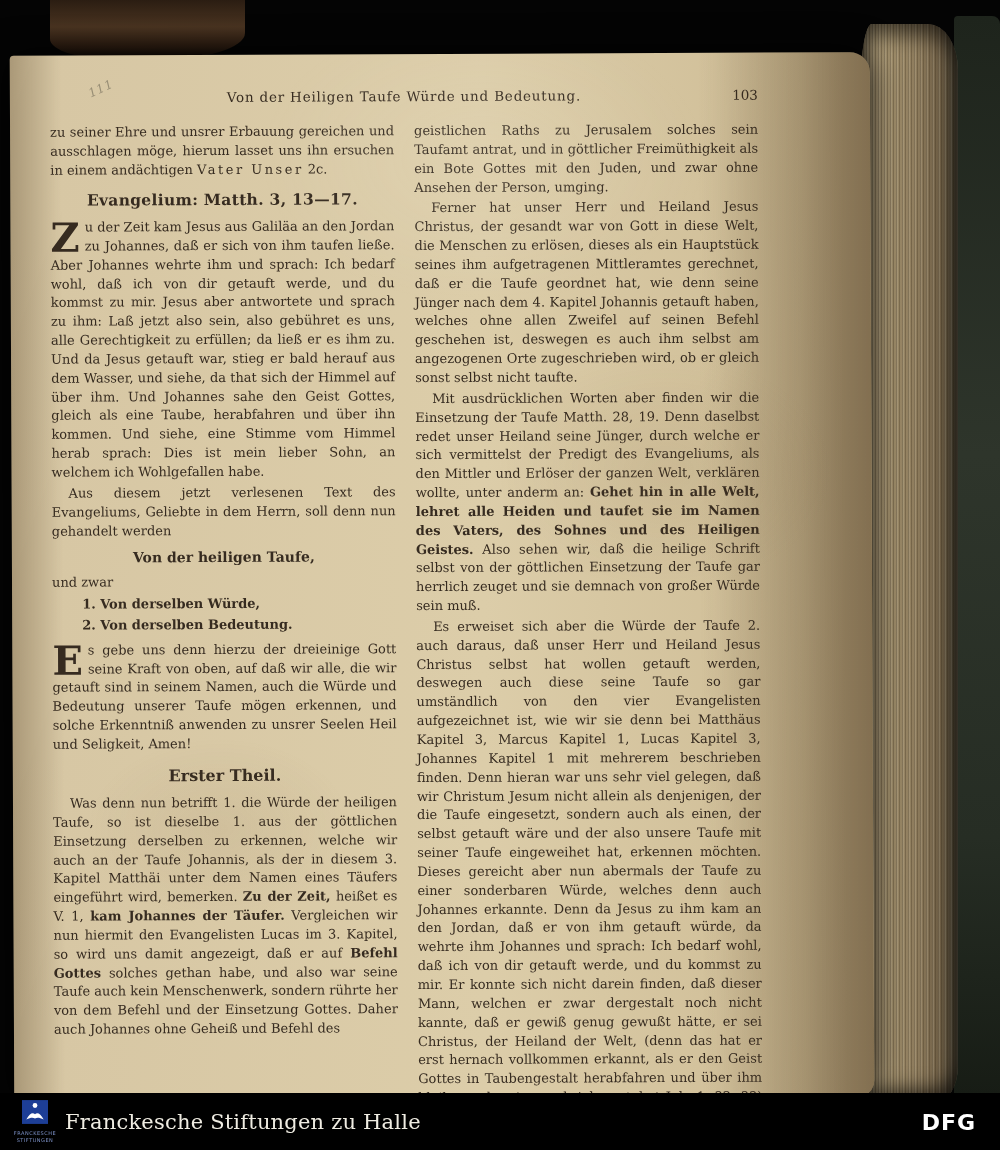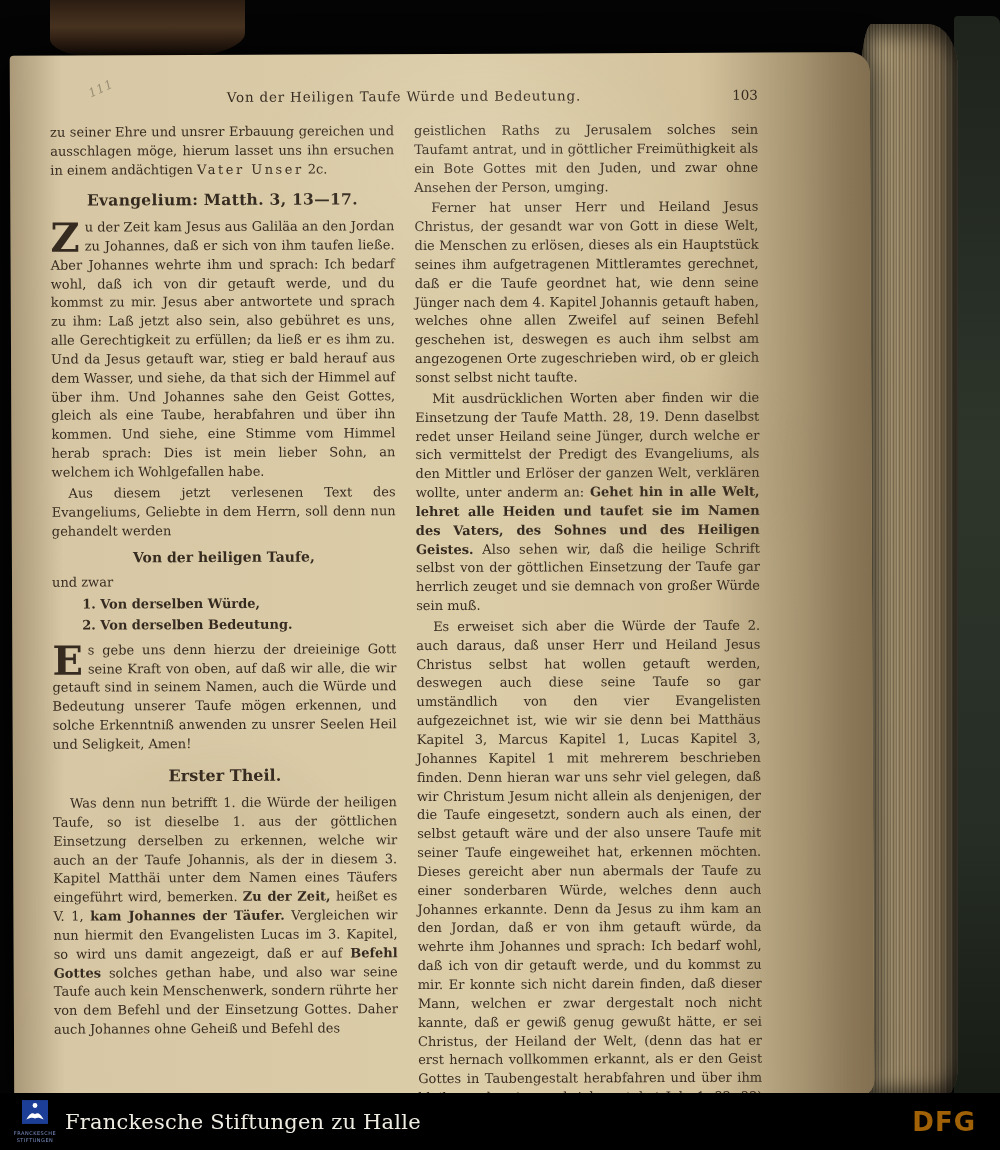--- a/index.html
+++ b/index.html
@@ -56,22 +56,22 @@
   .dropcap{float:left;font-size:40px;line-height:.82;font-weight:bold;padding:3px 5px 0 0;}
 
   
   .footer{position:absolute;left:0;bottom:0;width:1000px;height:57px;background:#000;z-index:6;
     display:flex;align-items:center;}
   .brand{display:flex;align-items:center;gap:13px;margin-left:18px;}
   .logo-box{width:34px;display:flex;flex-direction:column;align-items:center;}
   .logo-caption{font-family:"DejaVu Sans",sans-serif;font-size:5px;color:#7d92c8;
     text-align:center;letter-spacing:.5px;margin-top:2px;line-height:1.35;width:48px;}
   .brand-title{color:#efece2;font-size:21px;letter-spacing:.2px;}
-  .dfg{position:absolute;right:24px;top:50%;transform:translateY(-50%);color:#a16207;
-    font-family:"DejaVu Sans",sans-serif;font-weight:bold;font-size:26px;letter-spacing:1px;}
+  .dfg{position:absolute;right:24px;top:50%;transform:translateY(-50%);color:#ffffff;
+    font-family:"DejaVu Sans",sans-serif;font-weight:bold;font-size:22px;letter-spacing:1px;}
 </style>
 </head>
 <body>
 
 <div class="screen">
 
   <div class="top-edge"></div>
   <div class="cover"></div>
   <div class="fore-edge"></div>
 

